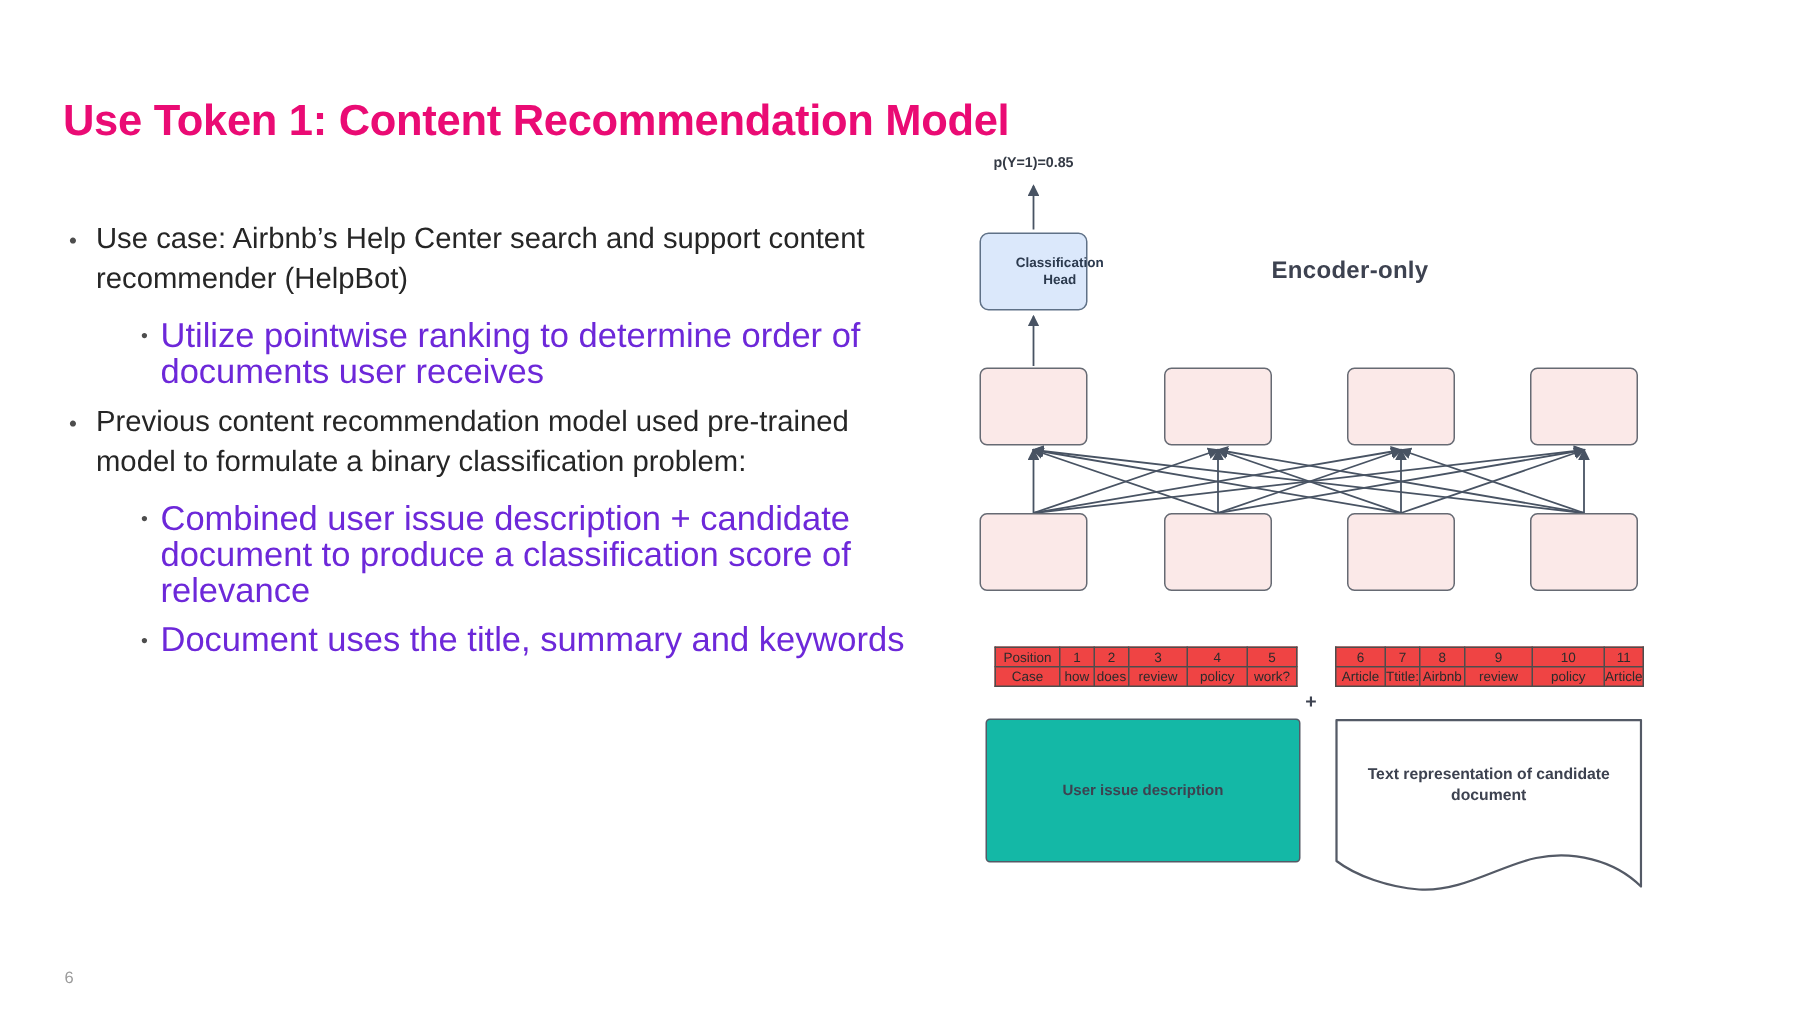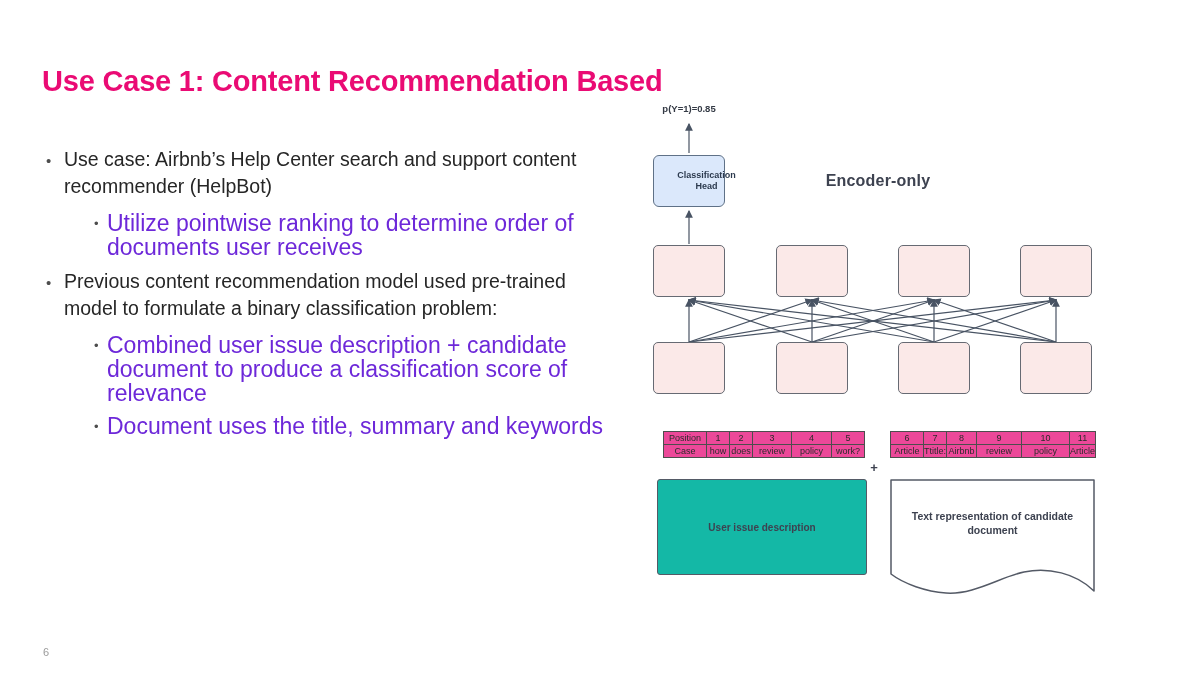--- a/index.html
+++ b/index.html
@@ -39,26 +39,26 @@
     position:absolute;left:653px;top:155px;width:72px;height:52px;
     border:1.5px solid #5f7187;border-radius:6px;background:#dbe8fb;
     box-sizing:border-box;display:flex;align-items:center;justify-content:center;
     text-align:center;font-size:9px;font-weight:bold;color:#2c3a4e;line-height:11px;padding-left:35px;
   }
   .prob-label{
     position:absolute;left:609px;top:103px;width:160px;text-align:center;
     font-size:9.5px;font-weight:bold;color:#343a45;
   }
   .encoder-label{
-    position:absolute;left:768px;top:172px;width:220px;text-align:center;
+    position:absolute;left:790px;top:172px;width:220px;text-align:center;
     font-size:16px;font-weight:bold;color:#3d4250;letter-spacing:0.2px;
   }
   
   table.tok{border-collapse:collapse;position:absolute;top:431px;
-    font-size:9px;color:#2b2b2b;background:#ec4899;}
+    font-size:9px;color:#2b2b2b;background:#ef4444;}
   table.tok td{
     border:1px solid #4d4d4d;text-align:center;padding:0;height:12px;
     white-space:nowrap;overflow:hidden;
   }
   #tbl-left{left:663px;}
   #tbl-right{left:890px;}
   .plus-sign{
     position:absolute;left:866px;top:460px;width:16px;text-align:center;
     font-size:13px;font-weight:bold;color:#3d4250;
   }
@@ -75,21 +75,21 @@
     font-size:10.5px;font-weight:bold;color:#3d4250;line-height:14px;
   }
   
   .page-num{
     position:absolute;left:43px;top:646px;font-size:11px;color:#9b9b9b;
   }
 </style>
 </head>
 <body>
 
-<h1 class="slide-title">Use Case 1: Content Recommendation Based</h1>
+<h1 class="slide-title">Use Token 1: Content Recommendation Model</h1>
 
 <div class="bullets">
   <div class="b-item b-l1">Use case: Airbnb’s Help Center search and support content recommender (HelpBot)</div>
   <div class="b-item b-l2">Utilize pointwise ranking to determine order of documents user receives</div>
   <div class="b-item b-l1">Previous content recommendation model used pre-trained model to formulate a binary classification problem:</div>
   <div class="b-item b-l2">Combined user issue description + candidate document to produce a classification score of relevance</div>
   <div class="b-item b-l2">Document uses the title, summary and keywords</div>
 </div>
 
 <div class="diagram">

